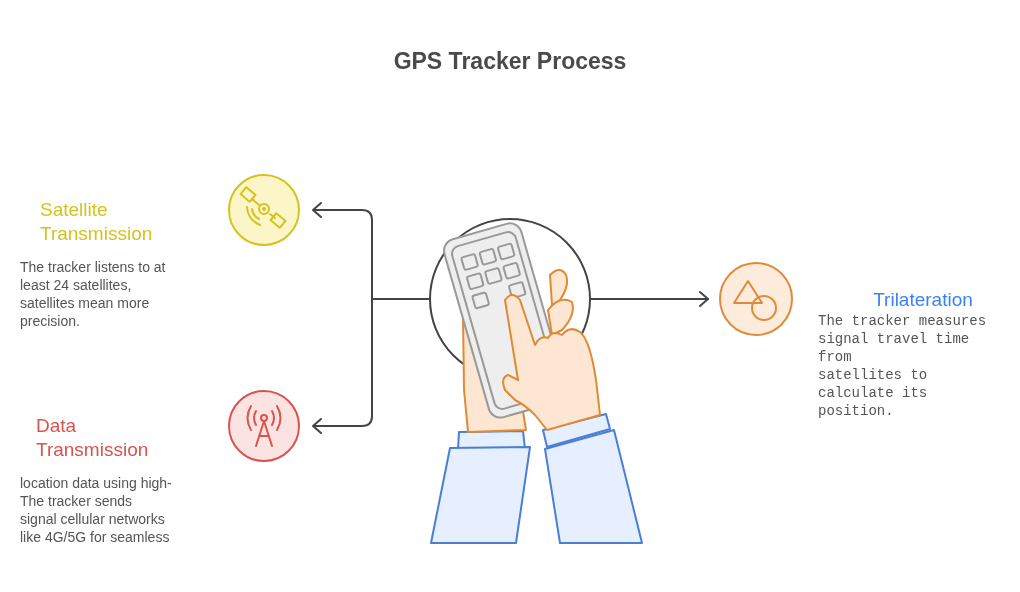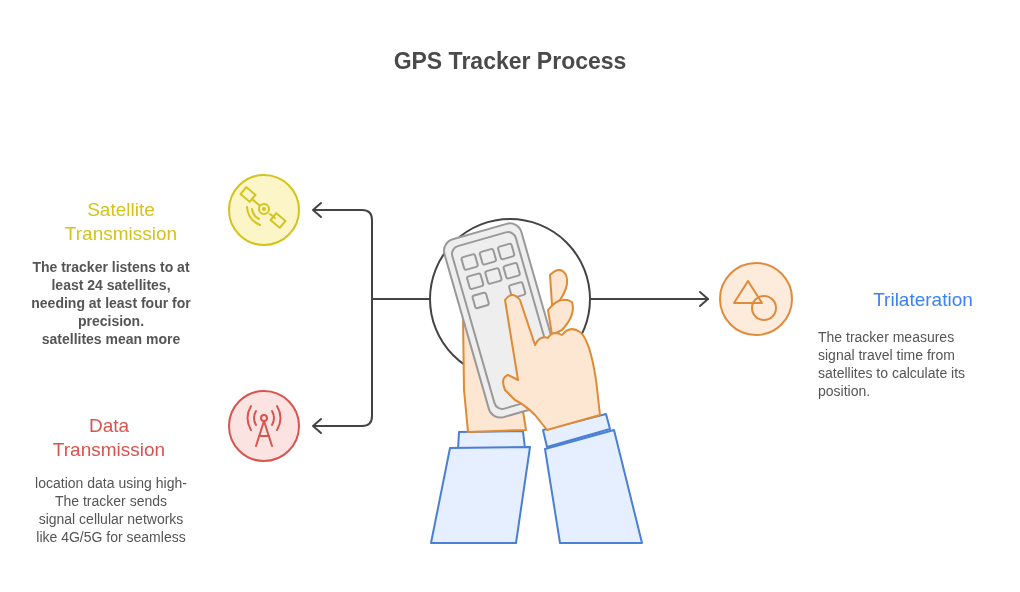--- a/index.html
+++ b/index.html
@@ -1,20 +1,20 @@
 <!DOCTYPE html>
 <html><head>
 <meta charset="utf-8">
 <style>
   html, body { margin: 0; padding: 0; background: #ffffff; }
   body { width: 1020px; height: 592px; position: relative; overflow: hidden; font-family: "Liberation Sans", sans-serif; }
   .title { position: absolute; left: 0; width: 1020px; top: 48px; text-align: center; font-size: 23px; font-weight: bold; color: #4a4a4a; }
   .heading { position: absolute; font-size: 19px; line-height: 24px; }
   .desc { position: absolute; font-size: 14px; line-height: 18px; color: #555555; }
-  .right-align { text-align: center; }
+  .right-align { text-align: left; }
   .left-align { text-align: left; }
   svg.canvas { position: absolute; left: 0; top: 0; }
 </style>
 </head>
 <body>
 
 <div class="title">GPS Tracker Process</div>
 
 <svg class="canvas" width="1020" height="592" viewBox="0 0 1020 592">
 
@@ -90,40 +90,39 @@
       <path d="M748 281 L734 303 L762 303 Z"></path>
       <circle cx="764" cy="308" r="12"></circle>
     </g>
   </g>
 </svg>
 
 <div class="heading right-align" style="left:40px; width:162px; top:198px; color:#d4c31c;">
   <div>Satellite</div>
   <div>Transmission</div>
 </div>
-<div class="desc right-align" style="left:20px; width:182px; top:258px;font-weight:bold;">
+<div class="desc right-align" style="left:20px; width:182px; top:258px;">
   <div>The tracker listens to at</div>
   <div>least 24 satellites,</div>
-  <div>needing at least four for</div>
+  <div>satellites mean more</div>
   <div>precision.</div>
-  <div>satellites mean more</div>
 </div>
 
-<div class="heading right-align" style="left:28px; width:162px; top:414px; color:#d9534f;">
+<div class="heading right-align" style="left:36px; width:162px; top:414px; color:#d9534f;">
   <div>Data</div>
   <div>Transmission</div>
 </div>
 <div class="desc right-align" style="left:20px; width:182px; top:474px;">
   <div>location data using high-</div>
   <div>The tracker sends</div>
   <div>signal cellular networks</div>
   <div>like 4G/5G for seamless</div>
 </div>
 
 <div class="heading left-align" style="left:828px; width:190px; top:288px; color:#3b82f6;text-align:center;">
   <div>Trilateration</div>
 </div>
-<div class="desc left-align" style="left:818px; width:190px; top:328px;">
+<div class="desc left-align" style="left:818px; width:190px; top:312px;font-family:Liberation Mono, monospace;">
   <div>The tracker measures</div>
   <div>signal travel time from</div>
   <div>satellites to calculate its</div>
   <div>position.</div>
 </div>
 
 </body></html>

